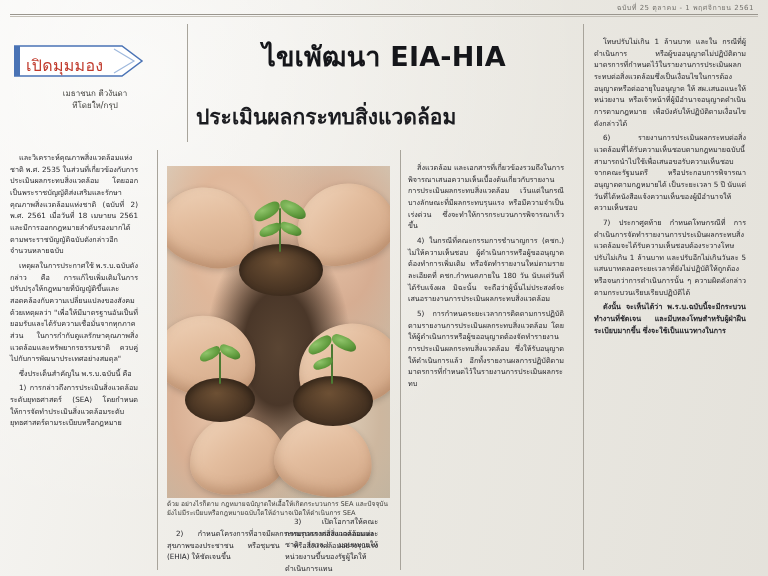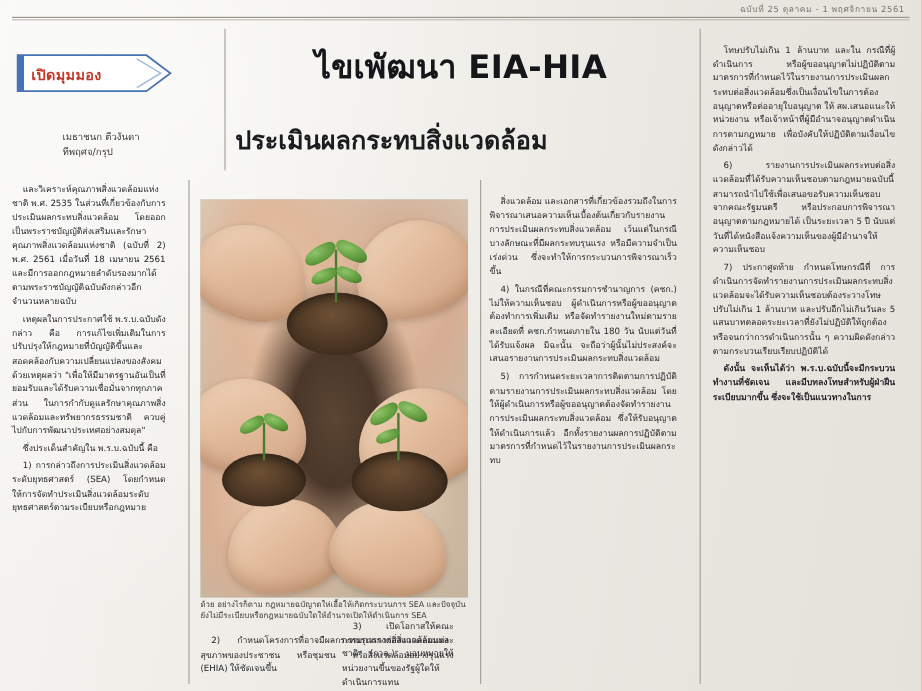--- a/index.html
+++ b/index.html
@@ -7,21 +7,21 @@
     padding: 0;
     background: #b9b9b9;
   }
   body {
     font-family: "DejaVu Sans", sans-serif;
   }
   .page {
     position: relative;
     width: 768px;
     height: 576px;
-    background: #fdba74;
+    background: #e5e5e5;
     overflow: hidden;
   }
   .paper-texture {
     position: absolute;
     inset: 0;
     background:
       linear-gradient(100deg, rgba(255,255,255,0.55) 0%, rgba(235,233,226,0.2) 45%, rgba(214,211,202,0.35) 100%),
       radial-gradient(circle at 18% 12%, rgba(255,255,255,0.7) 0%, rgba(255,255,255,0) 55%),
       #eceae4;
   }
@@ -64,33 +64,33 @@
     position: absolute;
     left: 0;
     top: 0;
     width: 100%;
     height: 100%;
   }
   .tag-label {
     position: absolute;
     left: 12px;
     top: 9px;
-    font-size: 12px;
+    font-size: 16px;
     color: #c0392b;
-    font-weight: bold;
+    font-weight: normal;
     letter-spacing: 0.3px;
   }
   .byline {
     position: absolute;
     left: 52px;
-    top: 109px;
+    top: 88px;
     font-size: 8px;
     color: #3a3935;
     line-height: 1.45;
-    text-align: left;
+    text-align: center;
     width: 86px;
   }
 
   
   .headline {
     position: absolute;
     left: 196px;
     top: 40px;
     width: 376px;
     text-align: center;
@@ -209,21 +209,21 @@
     <svg class="tag-arrow" viewBox="0 0 130 34" preserveAspectRatio="none">
       <path d="M0,2 L108,2 L128,17 L108,32 L0,32 Z" fill="#ffffff" stroke="#4a73b5" stroke-width="1.5"></path>
       <path d="M0,2 L6,2 L6,32 L0,32 Z" fill="#4a73b5"></path>
       <path d="M100,5 L120,17 L100,29" fill="none" stroke="#9fb9dd" stroke-width="1.2"></path>
     </svg>
     <div class="tag-label">เปิดมุมมอง</div>
   </div>
 
   <div class="byline">
     <div>เมธาชนก ตีวงันดา</div>
-    <div>ทีพฤศจ/กรุป</div>
+    <div>ทีโดยให/กรุป</div>
   </div>
 
   <div class="headline">ไขเพัฒนา EIA-HIA</div>
   <div class="subhead">ประเมินผลกระทบสิ่งแวดล้อม</div>
 
   <div class="vdiv" style="left:157px; top:150px; height:420px;"></div>
   <div class="vdiv" style="left:400px; top:150px; height:420px;"></div>
   <div class="vdiv" style="left:583px; top:24px; height:546px;"></div>
   <div class="vdiv" style="left:187px; top:24px; height:118px;"></div>
 

